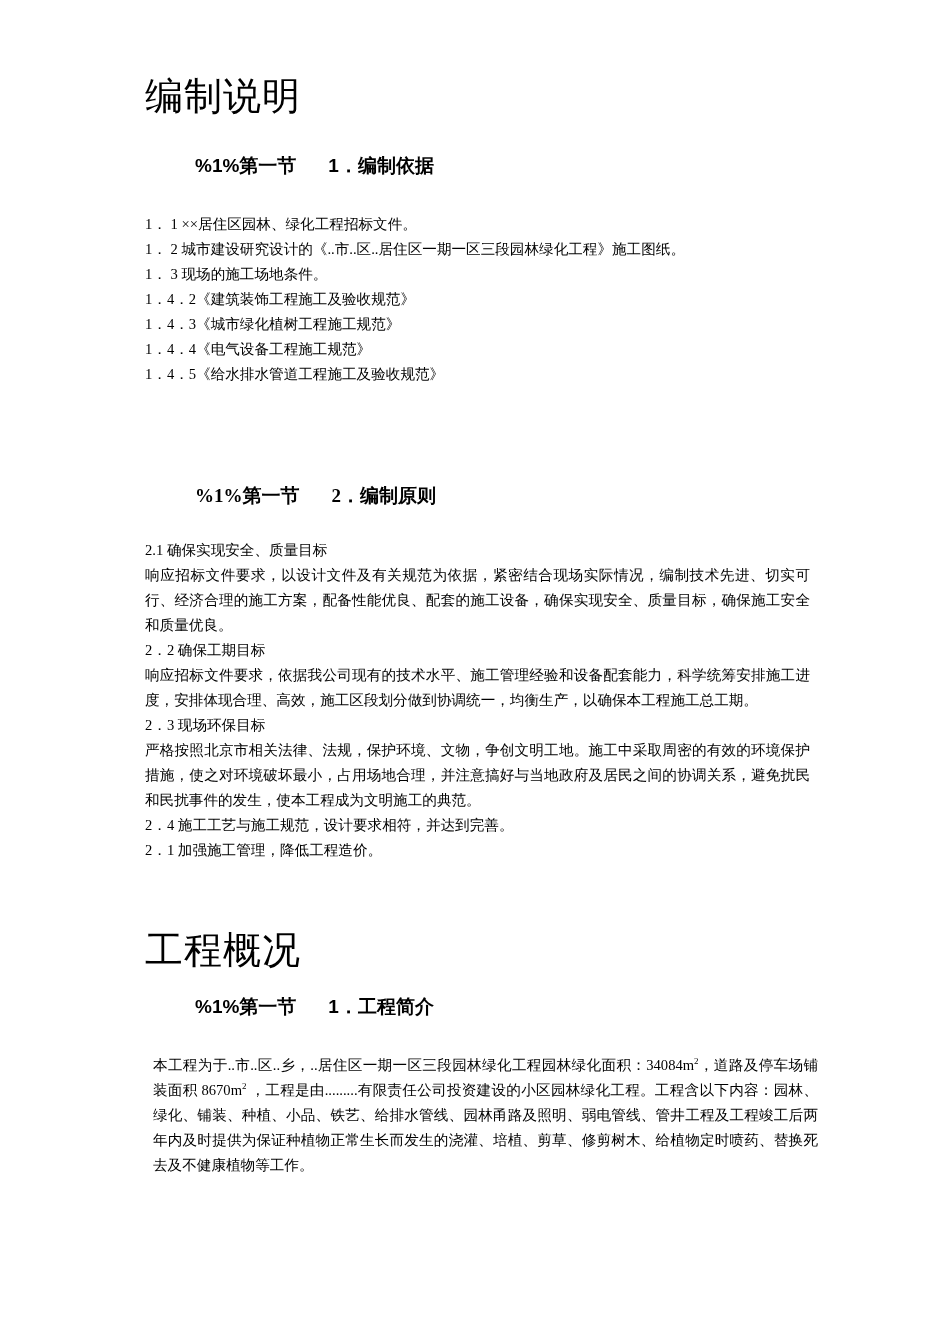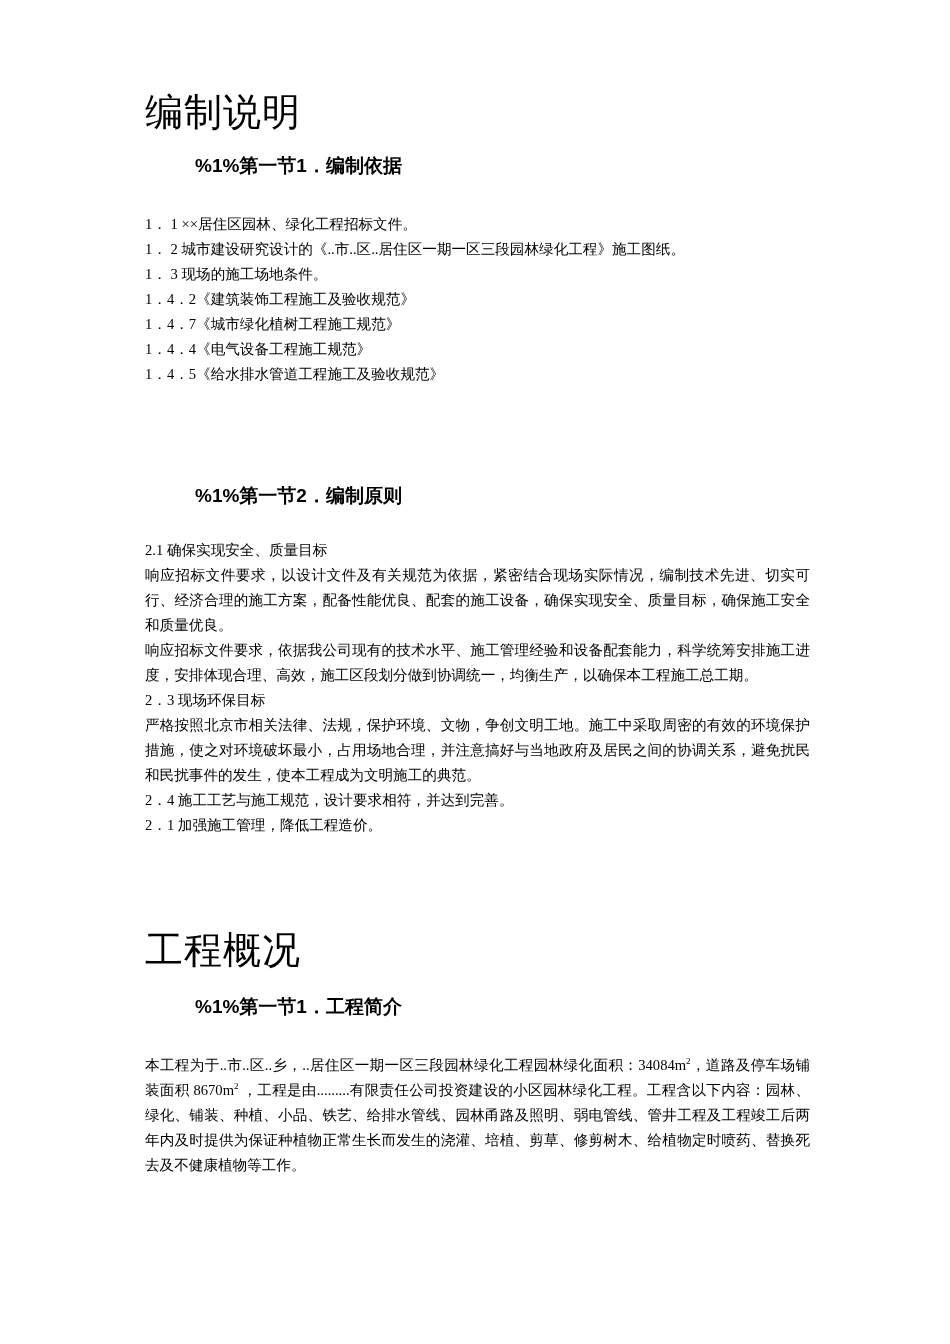--- a/index.html
+++ b/index.html
@@ -34,20 +34,21 @@
       font-family: "Liberation Sans", "DejaVu Sans", sans-serif;
       font-size: 19px;
       font-weight: bold;
       line-height: 26px;
       position: absolute;
       left: 50px;
       white-space: pre;
     }
     .h2 .num {
       display: inline-block;
+      margin-left: 32px;
     }
     .body-block {
       position: absolute;
       left: 0;
       width: 665px;
       font-family: "Liberation Serif", "DejaVu Serif", serif;
       font-size: 14.6px;
       line-height: 25px;
     }
     .body-block p {
@@ -62,47 +63,48 @@
       font-size: 9px;
       line-height: 0;
       vertical-align: super;
     }
   </style>
 </head>
 <body>
 
 <div class="page">
 
-  <h1 class="h1" style="top:90px;text-align:center;">编制说明</h1>
+  <h1 class="h1" style="top:74px;text-align:center;">编制说明</h1>
 
   <div class="h2" style="top:153px;"><span>%1%第一节</span><span class="num">1．编制依据</span></div>
 
   <div class="body-block" style="top:212px;">
     <p class="list-line">1．  1 ××居住区园林、绿化工程招标文件。</p>
     <p class="list-line">1．  2 城市建设研究设计的《..市..区..居住区一期一区三段园林绿化工程》施工图纸。</p>
     <p class="list-line">1．  3 现场的施工场地条件。</p>
     <p class="list-line">1．4．2《建筑装饰工程施工及验收规范》</p>
-    <p class="list-line">1．4．7《城市绿化植树工程施工规范》</p>
+    <p class="list-line">1．4．3《城市绿化植树工程施工规范》</p>
     <p class="list-line">1．4．4《电气设备工程施工规范》</p>
     <p class="list-line">1．4．5《给水排水管道工程施工及验收规范》</p>
   </div>
 
-  <div class="h2" style="top:483px;"><span>%1%第一节</span><span class="num">2．编制原则</span></div>
+  <div class="h2" style="top:483px;font-family:Liberation Serif, serif;"><span>%1%第一节</span><span class="num">2．编制原则</span></div>
 
   <div class="body-block" style="top:538px;">
     <p>2.1 确保实现安全、质量目标</p>
     <p>响应招标文件要求，以设计文件及有关规范为依据，紧密结合现场实际情况，编制技术先进、切实可行、经济合理的施工方案，配备性能优良、配套的施工设备，确保实现安全、质量目标，确保施工安全和质量优良。</p>
+    <p>2．2 确保工期目标</p>
     <p>响应招标文件要求，依据我公司现有的技术水平、施工管理经验和设备配套能力，科学统筹安排施工进度，安排体现合理、高效，施工区段划分做到协调统一，均衡生产，以确保本工程施工总工期。</p>
     <p>2．3 现场环保目标</p>
     <p>严格按照北京市相关法律、法规，保护环境、文物，争创文明工地。施工中采取周密的有效的环境保护措施，使之对环境破坏最小，占用场地合理，并注意搞好与当地政府及居民之间的协调关系，避免扰民和民扰事件的发生，使本工程成为文明施工的典范。</p>
     <p>2．4 施工工艺与施工规范，设计要求相符，并达到完善。</p>
     <p>2．1 加强施工管理，降低工程造价。</p>
   </div>
 
   <h1 class="h1" style="top:928px;">工程概况</h1>
 
   <div class="h2" style="top:994px;"><span>%1%第一节</span><span class="num">1．工程简介</span></div>
 
-  <div class="body-block" style="top:1053px;">
+  <div class="body-block" style="top:1053px;margin-left:8px;">
     <p><span>本工程为于..市..区..乡，..居住区一期一区三段园林绿化工程园林绿化面积：34084m</span><sup>2</sup><span>，道路及停车场铺装面积 8670m</span><sup>2</sup><span> ，工程是由.........有限责任公司投资建设的小区园林绿化工程。工程含以下内容：园林、绿化、铺装、种植、小品、铁艺、给排水管线、园林甬路及照明、弱电管线、管井工程及工程竣工后两年内及时提供为保证种植物正常生长而发生的浇灌、培植、剪草、修剪树木、给植物定时喷药、替换死去及不健康植物等工作。</span></p>
   </div>
 
 </div>
 
 </body></html>

